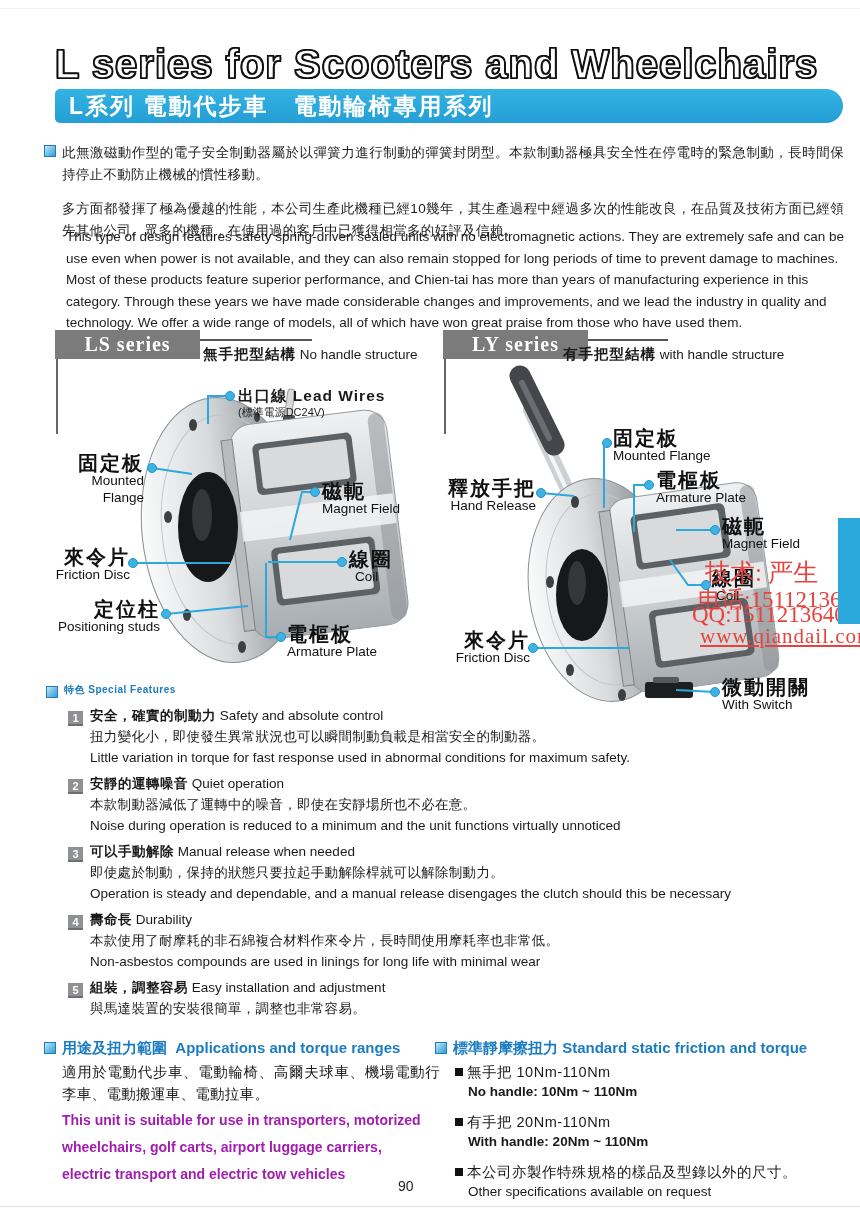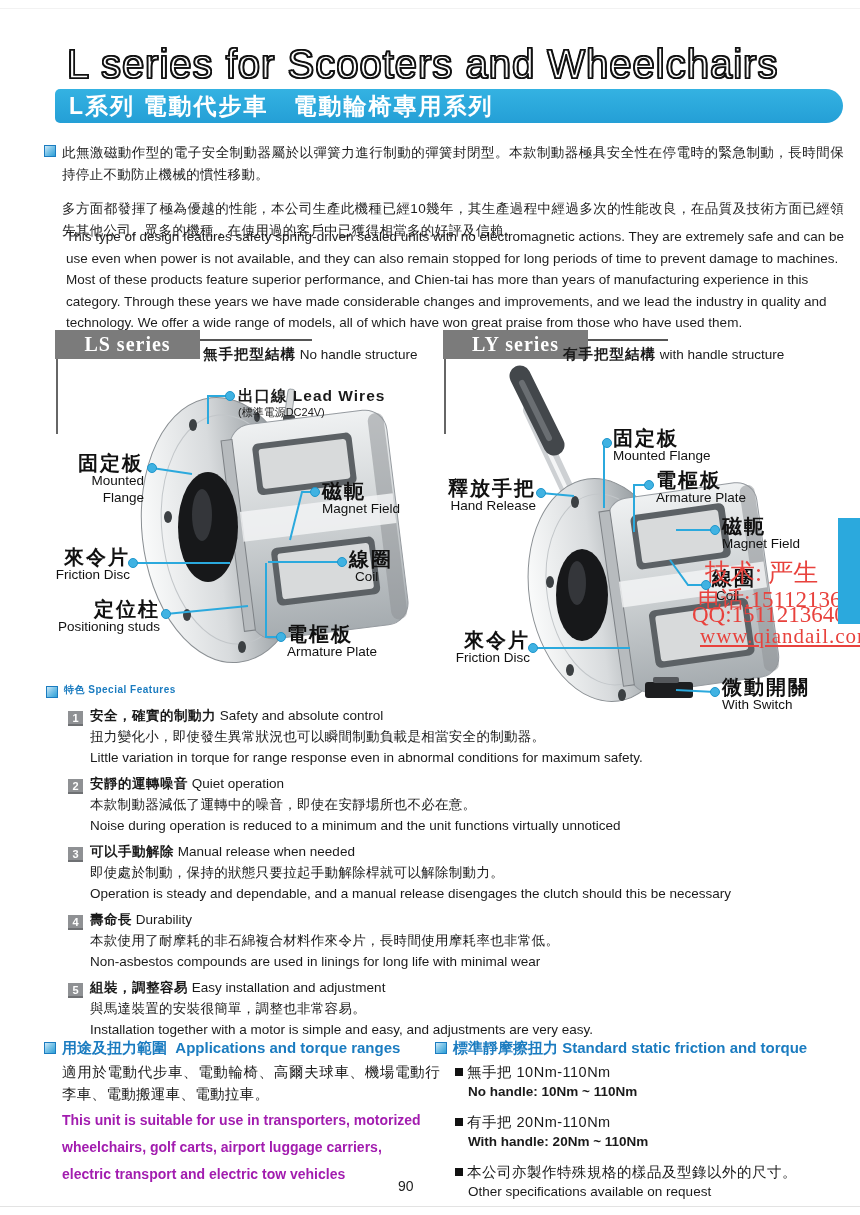--- a/index.html
+++ b/index.html
@@ -5,25 +5,24 @@
   * { margin:0; padding:0; box-sizing:border-box; }
   html,body { background:#fff; }
   body {
     position:relative; width:860px; height:1215px; overflow:hidden;
     font-family:"Liberation Sans", sans-serif; color:#1a1a1a;
   }
   .abs { position:absolute; }
 
   
   .outline-title {
-    font-size:40px; font-weight:normal; letter-spacing:1px; color:#fff;
+    font-size:40px; font-weight:bold; letter-spacing:1px; color:#fff;
     -webkit-text-stroke:1.6px #111;
     text-shadow:-1px -1px 0 #111, 1px -1px 0 #111, -1px 1px 0 #111, 1px 1px 0 #111;
     white-space:nowrap;
-    margin-left:12px;
   }
   .banner {
     left:55px; top:89px; width:788px; height:34px;
     background:linear-gradient(180deg,#34b2e2,#249fd6);
     border-radius:5px 17px 17px 5px;
     display:flex; align-items:center; padding-left:14px;
     color:#fff; font-size:23px; font-weight:bold; letter-spacing:2px; white-space:nowrap;
   }
 
   
@@ -290,21 +289,21 @@
   <span>Special Features</span>
 </div>
 
 <div class="abs" style="left:68px;top:705px;width:740px;">
   <div class="feat-item">
     <div class="feat-title">
       <span class="numbox">1</span><span class="tzh">安全，確實的制動力</span>
       <span>Safety and absolute control</span>
     </div>
     <div class="feat-desc zh">扭力變化小，即使發生異常狀況也可以瞬間制動負載是相當安全的制動器。</div>
-    <div class="feat-desc">Little variation in torque for range response even in abnormal conditions for maximum safety.</div>
+    <div class="feat-desc">Little variation in torque for fast response used in abnormal conditions for maximum safety.</div>
   </div>
   <div class="feat-item">
     <div class="feat-title">
       <span class="numbox">2</span><span class="tzh">安靜的運轉噪音</span>
       <span>Quiet operation</span>
     </div>
     <div class="feat-desc zh">本款制動器減低了運轉中的噪音，即使在安靜場所也不必在意。</div>
     <div class="feat-desc">Noise during operation is reduced to a minimum and the unit functions virtually unnoticed</div>
   </div>
   <div class="feat-item">
@@ -322,21 +321,20 @@
     </div>
     <div class="feat-desc zh">本款使用了耐摩耗的非石綿複合材料作來令片，長時間使用摩耗率也非常低。</div>
     <div class="feat-desc">Non-asbestos compounds are used in linings for long life with minimal wear</div>
   </div>
   <div class="feat-item">
     <div class="feat-title">
       <span class="numbox">5</span><span class="tzh">組裝，調整容易</span>
       <span>Easy installation and adjustment</span>
     </div>
     <div class="feat-desc zh">與馬達裝置的安裝很簡單，調整也非常容易。</div>
-    <div class="feat-desc">Installation together with a motor is simple and easy, and adjustments are very easy.</div>
   </div>
 </div>
 
 <span class="abs sq" style="left:44px;top:1042px;"></span>
 <div class="abs col-head" style="left:62px;top:1039px;">
   <span>用途及扭力範圍</span>&nbsp;
   <span>Applications and torque ranges</span>
 </div>
 <div class="abs zh" style="left:62px;top:1061px;width:378px;font-size:14.5px;line-height:22px;text-align:justify;">適用於電動代步車、電動輪椅、高爾夫球車、機場電動行李車、電動搬運車、電動拉車。</div>
 <div class="abs" style="left:62px;top:1107px;width:372px;font-size:14px;line-height:27px;font-weight:bold;color:#a21caf;">This unit is suitable for use in transporters, motorized wheelchairs, golf carts, airport luggage carriers, electric transport and electric tow vehicles</div>

